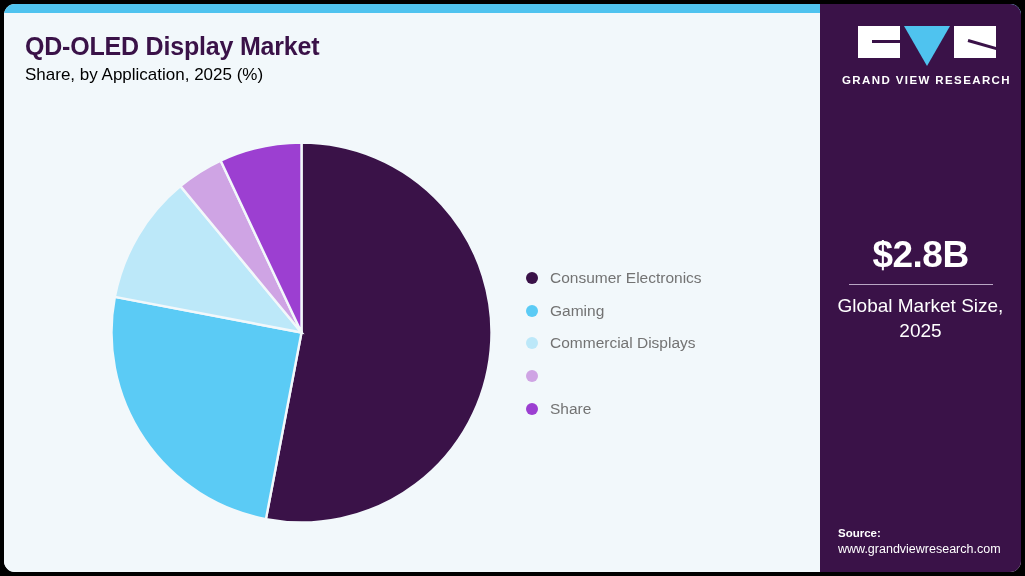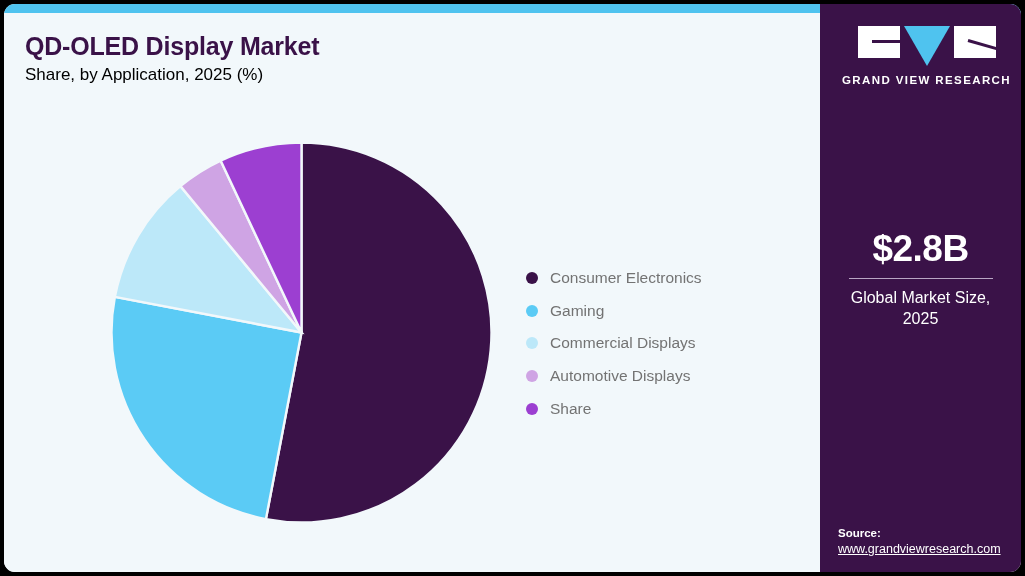--- a/index.html
+++ b/index.html
@@ -106,43 +106,43 @@
     content:"";position:absolute;left:14px;top:13px;
     width:42px;height:3px;background:#3A1248;
     transform:rotate(16deg);transform-origin:left center;
   }
   .logo-text{
     margin-top:8px;text-align:center;
     color:#ffffff;font-size:11.5px;font-weight:bold;
     letter-spacing:1.4px;
   }
   .stat{
-    position:absolute;left:0;top:226px;width:201px;text-align:center;
+    position:absolute;left:0;top:232px;width:201px;text-align:center;
   }
   .stat-value{
     color:#ffffff;font-size:37px;font-weight:bold;
     letter-spacing:-0.5px;line-height:1.05;
   }
   .stat-divider{
     width:144px;height:1px;background:#B9A6C4;
     margin:9px auto 8px auto;
   }
   .stat-label{
-    color:#ffffff;font-size:16px;line-height:1.33;
+    color:#ffffff;font-size:19px;line-height:1.33;
     padding:0 12px;
   }
   .source{
     position:absolute;left:18px;bottom:16px;width:180px;margin-top:36px;
   }
   .source-title{
     color:#ffffff;font-size:11.5px;font-weight:bold;
     margin-bottom:3px;
   }
   .source-url{
-    color:#ffffff;font-size:12.5px;text-decoration:underline;
+    color:#ffffff;font-size:12.5px;
   }
 </style>
 </head>
 <body>
 
 <div id="root">
   <div class="card">
 
     <div class="topbar"></div>
 
@@ -169,21 +169,20 @@
           <div class="legend-row">
             <span class="legend-dot" style="background: rgb(91, 203, 245);"></span>
             <span class="legend-label">Gaming</span>
           </div>
           <div class="legend-row">
             <span class="legend-dot" style="background: rgb(188, 232, 249);"></span>
             <span class="legend-label">Commercial Displays</span>
           </div>
           <div class="legend-row">
             <span class="legend-dot" style="background: rgb(207, 164, 228);"></span>
-            <span class="legend-label">Automotive Displays</span>
           </div>
           <div class="legend-row">
             <span class="legend-dot" style="background: rgb(156, 63, 209);"></span>
             <span class="legend-label">Share</span>
           </div>
         </div>
 
     </div>
 
     <div class="right">

